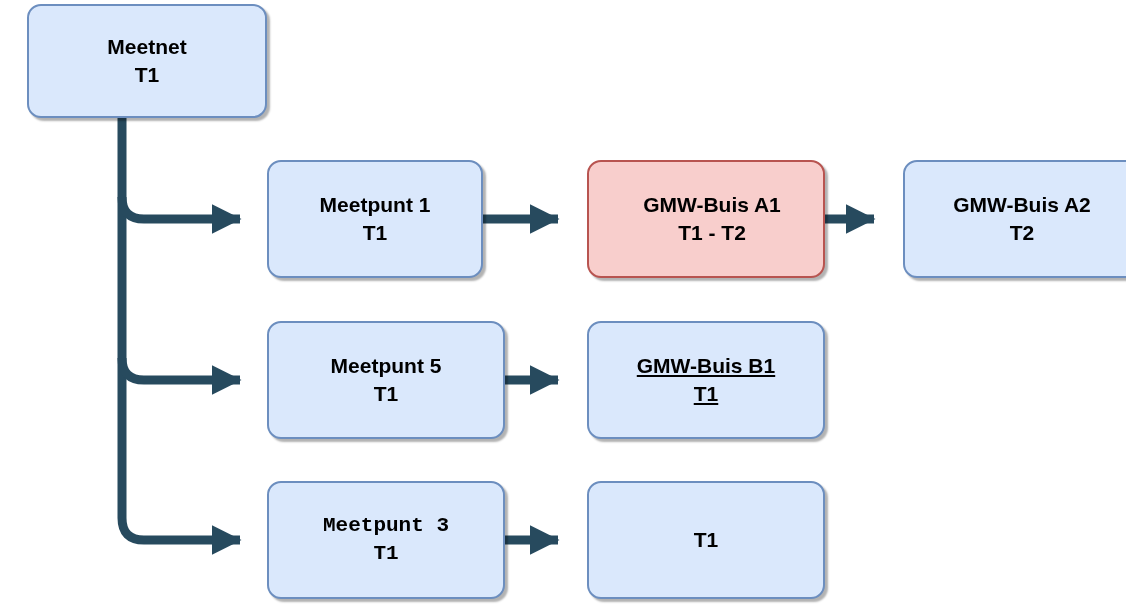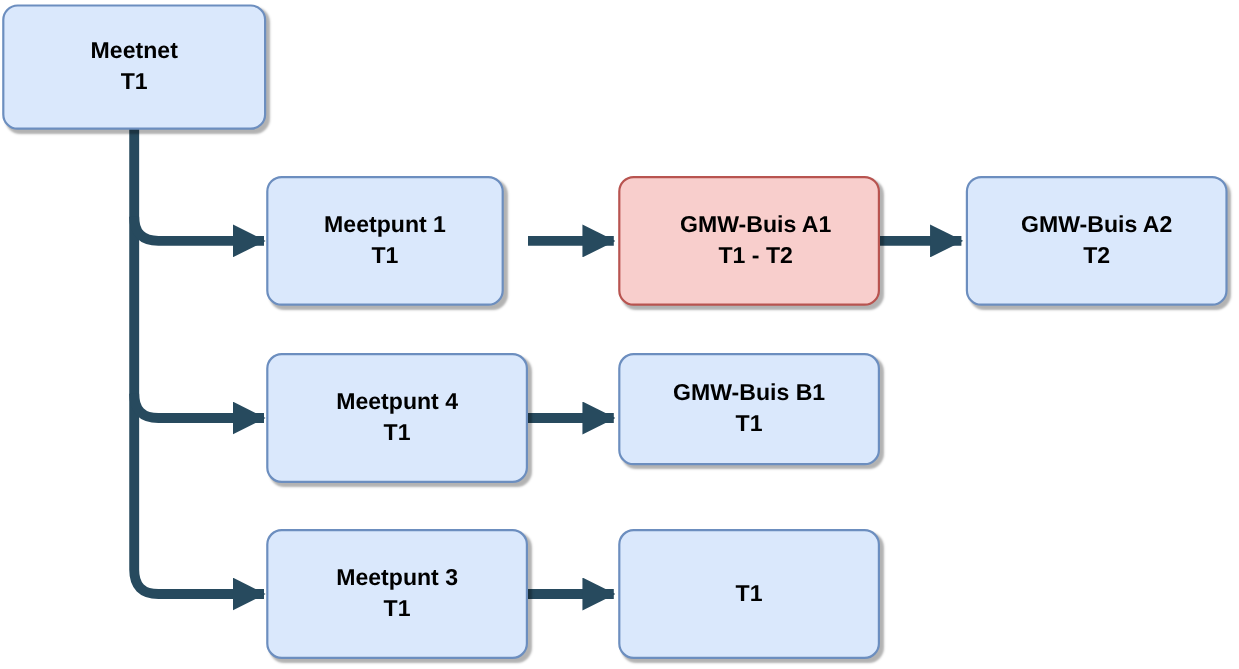--- a/index.html
+++ b/index.html
@@ -39,37 +39,38 @@
     display: flex;
     flex-direction: column;
     justify-content: center;
     align-items: center;
     text-align: center;
     font-weight: bold;
     font-size: 21px;
     line-height: 28px;
     color: var(--text, #000000);
     box-shadow: 3px 3px 2px rgba(0, 0, 0, 0.3);
+    margin-left: 25px;
   }
   .node.blue {
     background: var(--node-blue-fill, #dae8fc);
     border-color: var(--node-blue-border, #6c8ebf);
   }
   .node.red {
     background: var(--node-red-fill, #f8cecc);
     border-color: var(--node-red-border, #b85450);
     padding-left: 12px;
   }
   #n-meetnet   { left: 2px;   top: 4px;   width: 240px; height: 114px; }
   #n-meetpunt1 { left: 242px; top: 160px; width: 216px; height: 118px; }
   #n-gmw-a1    { left: 562px; top: 160px; width: 238px; height: 118px; }
   #n-gmw-a2    { left: 878px; top: 160px; width: 238px; height: 118px; }
   #n-meetpunt2 { left: 242px; top: 321px; width: 238px; height: 118px; }
-  #n-gmw-b1    { left: 562px; top: 321px; width: 238px; height: 102px; }
-  #n-meetpunt3 { left: 242px; top: 481px; width: 238px; height: 118px; }
+  #n-gmw-b1    { left: 562px; top: 321px; width: 238px; height: 118px; text-decoration: underline; }
+  #n-meetpunt3 { left: 242px; top: 481px; width: 238px; height: 118px; font-family: Liberation Mono, monospace; }
   #n-gmw-c1    { left: 562px; top: 481px; width: 238px; height: 118px; }
 </style>
 </head>
 <body>
 
 <div class="canvas">
 
   <svg id="connectors" viewBox="0 0 1126 608" xmlns="http://www.w3.org/2000/svg">
     <defs>
       <marker id="arrowhead" viewBox="0 0 10 10" refX="9.5" refY="5" markerWidth="30" markerHeight="30" markerUnits="userSpaceOnUse" orient="auto">
@@ -99,21 +100,21 @@
     <div>GMW-Buis A1</div>
     <div>T1 - T2</div>
   </div>
 
   <div class="node blue" id="n-gmw-a2">
     <div>GMW-Buis A2</div>
     <div>T2</div>
   </div>
 
   <div class="node blue" id="n-meetpunt2">
-    <div>Meetpunt 4</div>
+    <div>Meetpunt 5</div>
     <div>T1</div>
   </div>
 
   <div class="node blue" id="n-gmw-b1">
     <div>GMW-Buis B1</div>
     <div>T1</div>
   </div>
 
   <div class="node blue" id="n-meetpunt3">
     <div>Meetpunt 3</div>

